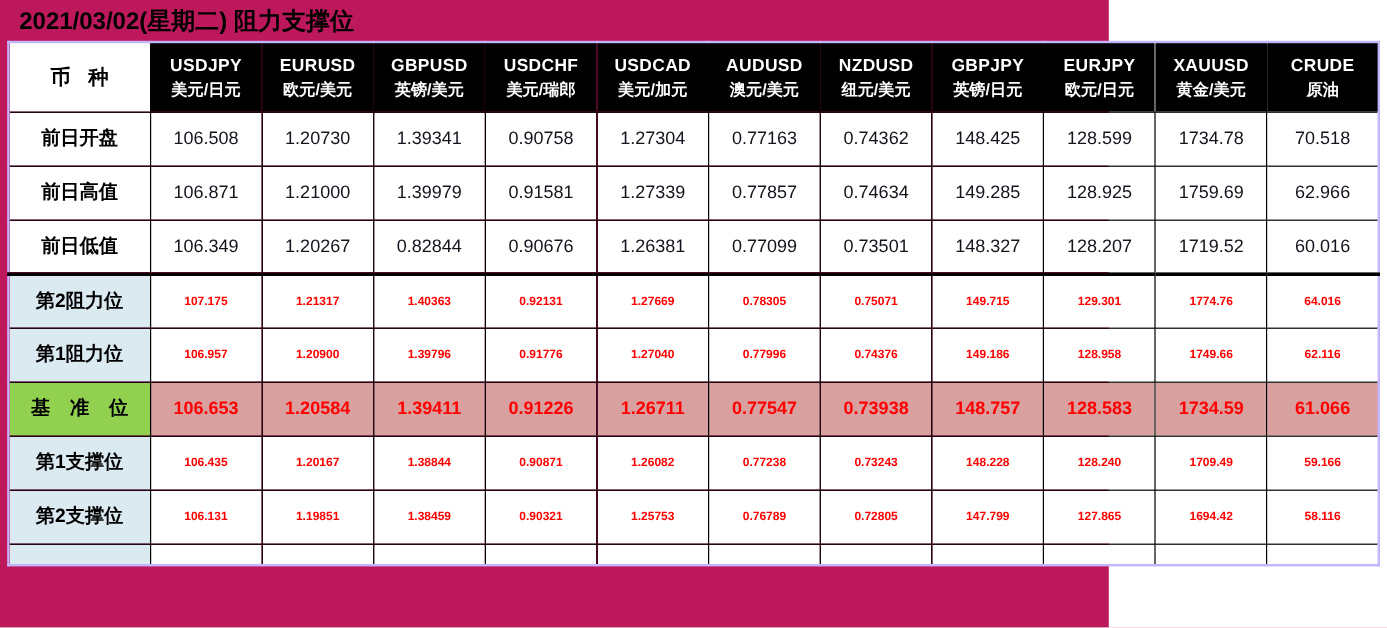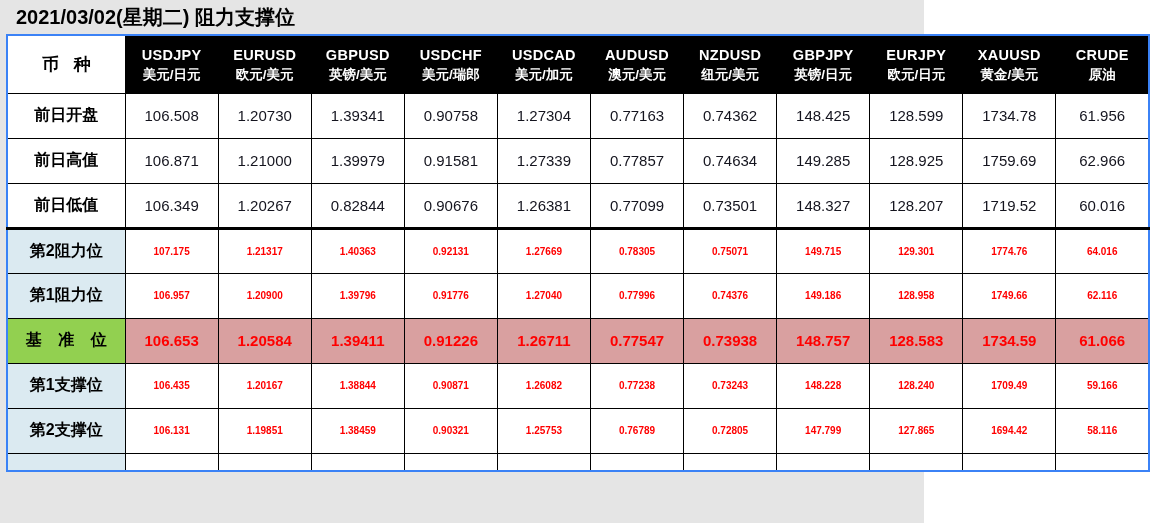--- a/index.html
+++ b/index.html
@@ -10,21 +10,21 @@
     height: 523px;
     overflow: hidden;
     background: #ffffff;
     font-family: "Liberation Sans", "DejaVu Sans", sans-serif;
   }
 
   #page {
     width: 924px;
     height: 523px;
     position: relative;
-    background: #e5e5e5;
+    background: #be185d;
     padding: 0 6px;
   }
 
   
   .title-bar {
     height: 34px;
     display: flex;
     align-items: center;
     padding-left: 10px;
   }
@@ -34,21 +34,21 @@
     color: #000000;
     letter-spacing: 0px;
     white-space: nowrap;
   }
 
   
   table.fx {
     border-collapse: collapse;
     table-layout: fixed;
     width: 1144px;
-    border: 2px solid #3b82f6;
+    border: 2px solid #c4b5fd;
   }
   table.fx td, table.fx th {
     border: 1px solid #000000;
     text-align: center;
     vertical-align: middle;
     padding: 0;
     overflow: hidden;
     white-space: nowrap;
   }
 
@@ -217,21 +217,21 @@
           <td class="val">106.508</td>
           <td class="val">1.20730</td>
           <td class="val">1.39341</td>
           <td class="val">0.90758</td>
           <td class="val">1.27304</td>
           <td class="val">0.77163</td>
           <td class="val">0.74362</td>
           <td class="val">148.425</td>
           <td class="val">128.599</td>
           <td class="val">1734.78</td>
-          <td class="val">61.956</td>
+          <td class="val">70.518</td>
         </tr>
         <tr class="data-row prev">
           <td class="row-label">前日高值</td>
           <td class="val">106.871</td>
           <td class="val">1.21000</td>
           <td class="val">1.39979</td>
           <td class="val">0.91581</td>
           <td class="val">1.27339</td>
           <td class="val">0.77857</td>
           <td class="val">0.74634</td>

